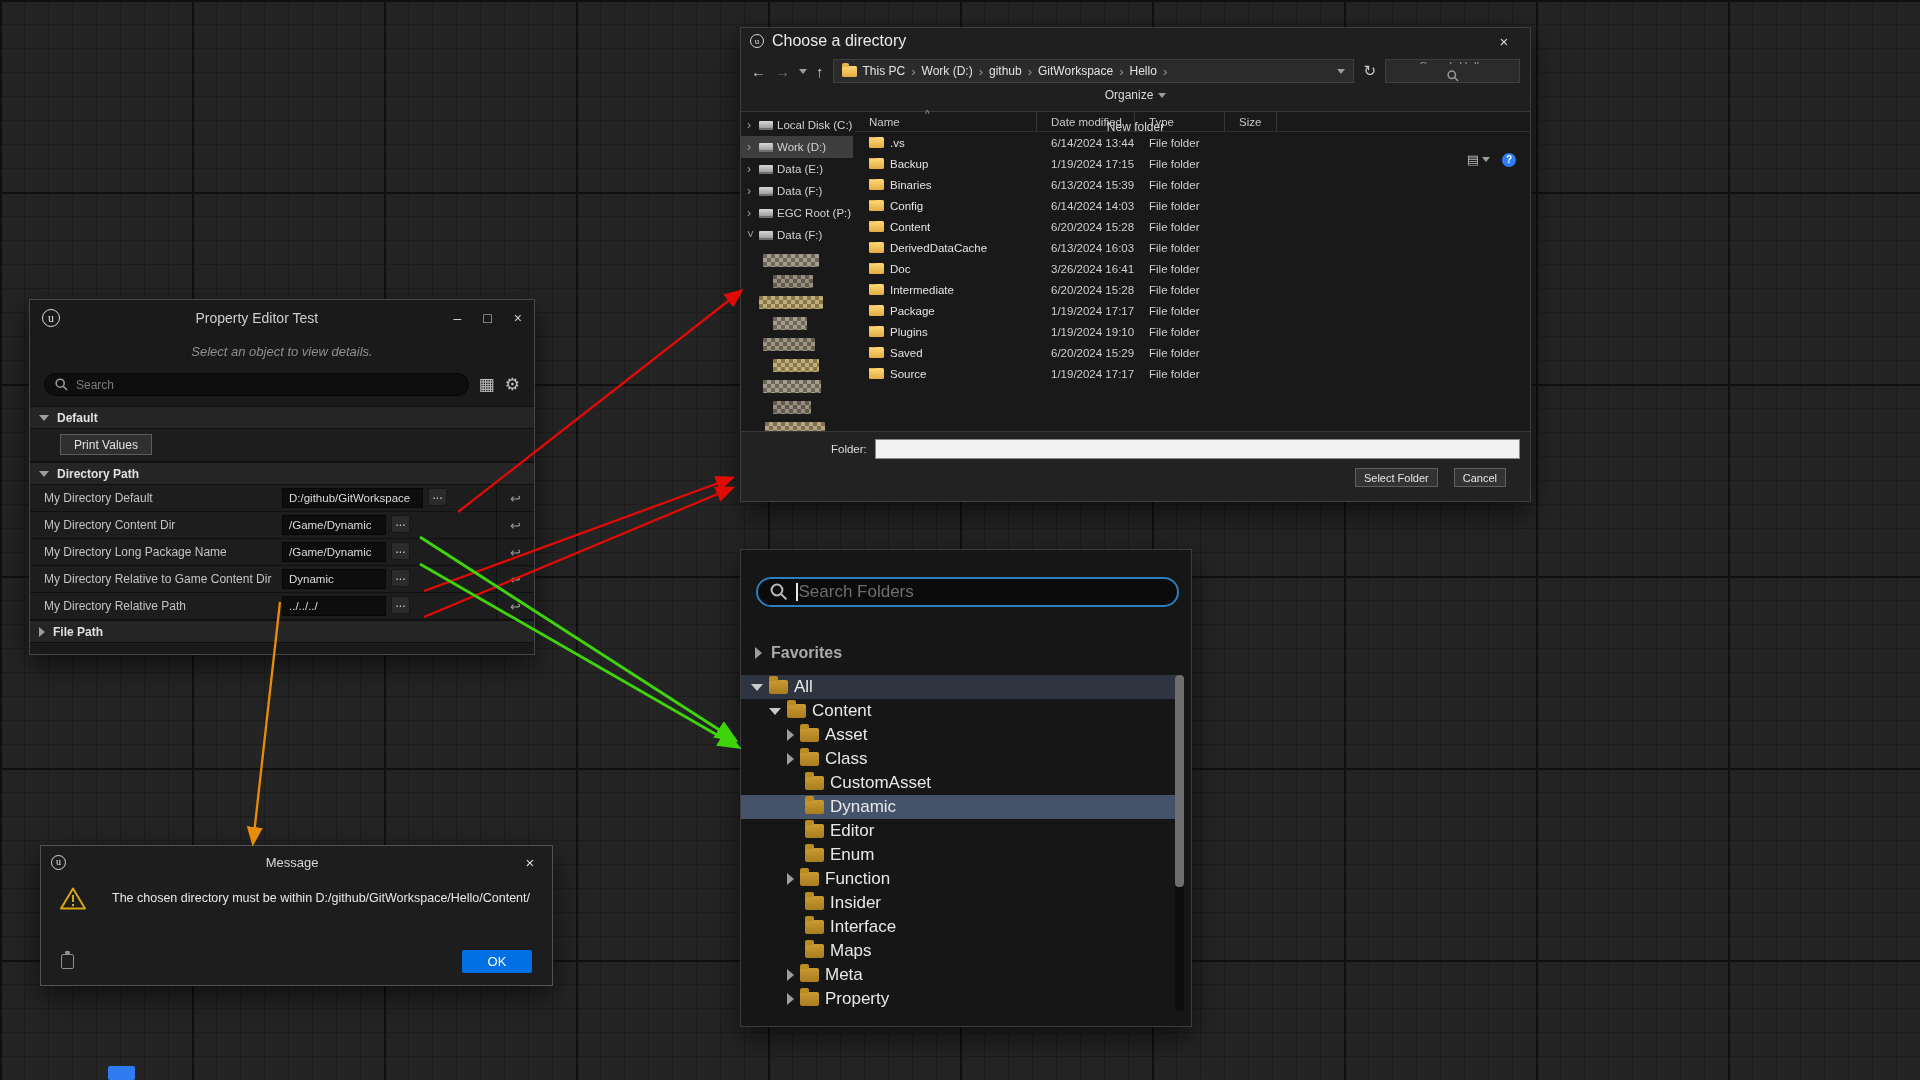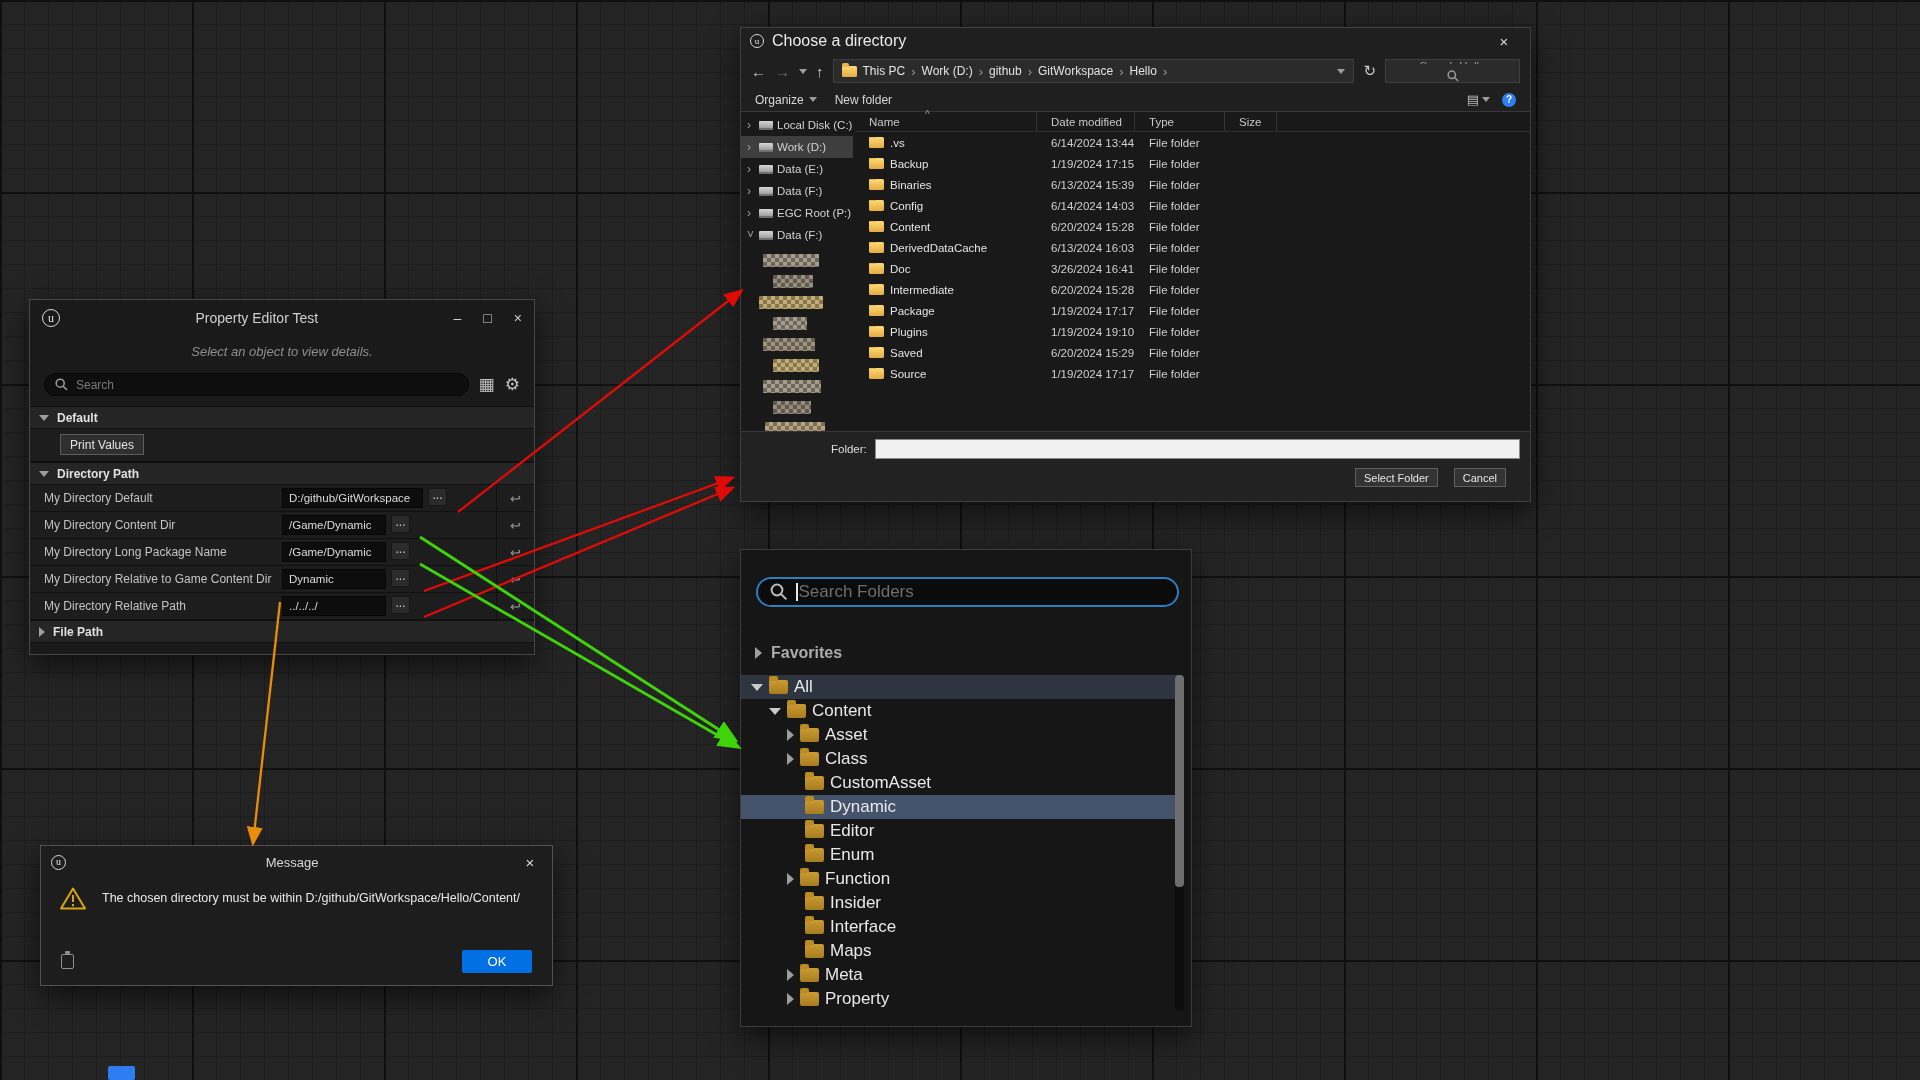--- a/index.html
+++ b/index.html
@@ -32,21 +32,21 @@
   .pe-hint{ text-align:center; color:#8f8f8f; font-style:italic; margin:8px 0 14px; font-size:13px;}
   .pe-searchrow{ display:flex; align-items:center; gap:10px; padding:0 14px 10px;}
   .pe-search{ flex:1; height:23px; background:#0e0e0e; border:1px solid #060606; border-radius:12px;
     display:flex; align-items:center; gap:8px; padding:0 10px; color:#7a7a7a; font-size:12px;}
   .pe-tools{ color:#c2c2c2; font-size:17px; display:flex; gap:10px;}
   .pe-section{ height:23px; background:#252525; border-top:1px solid #101010; border-bottom:1px solid #101010;
     display:flex; align-items:center; gap:8px; padding:0 9px; color:#e0e0e0; font-weight:bold; font-size:12px;}
   .tri-d{ width:0;height:0;border-left:5px solid transparent;border-right:5px solid transparent;border-top:6px solid #9d9d9d; flex:none;}
   .tri-r{ width:0;height:0;border-top:5px solid transparent;border-bottom:5px solid transparent;border-left:6px solid #9d9d9d; flex:none;}
   .pe-btnrow{ background:#1d1d1d; padding:5px 0 6px 30px; border-bottom:1px solid #101010;}
-  .pe-btn{ width:84px; height:21px; background:#2f2f2f; border:1px solid #5c5c5c; color:#e2e2e2; font-size:12px;
+  .pe-btn{ width:92px; height:21px; background:#2f2f2f; border:1px solid #5c5c5c; color:#e2e2e2; font-size:12px;
     font-family:"Liberation Sans",sans-serif;}
   .pe-row{ height:27px; display:flex; align-items:center; background:#1d1d1d; border-bottom:1px solid #101010;}
   .pe-row .lbl{ width:252px; padding-left:14px; color:#c3c3c3; font-size:12px; flex:none;
     white-space:nowrap; overflow:hidden;}
   .pe-row .valarea{ flex:1; display:flex; gap:5px;}
   .pe-input{ width:104px; height:20px; background:#0d0d0d; border:1px solid #060606; color:#dcdcdc;
     font-size:11.5px; padding:0 6px; display:flex; align-items:center; white-space:nowrap; overflow:hidden;}
   .pe-input.wide{ width:141px;}
   .pe-dots{ width:19px; height:18px; background:#2b2b2b; border:1px solid #161616; border-radius:2px;
     color:#d0d0d0; text-align:center; line-height:12px; font-size:12px; flex:none;}
@@ -64,21 +64,21 @@
   .navbtn.dim{ color:#6f6f6f;}
   .chev-dn{ width:0;height:0;border-left:4px solid transparent;border-right:4px solid transparent;border-top:5px solid #9d9d9d;}
   .crumbbar{ flex:1; height:24px; background:#2b2b2b; border:1px solid #3f3f3f; display:flex; align-items:center;
     gap:6px; padding:0 8px; color:#e2e2e2; font-size:12px;}
   .crumb{ white-space:nowrap;}
   .csep{ color:#9a9a9a; font-size:13px;}
   .crumbbar .chev-dn{ margin-left:auto;}
   .ex-search{ width:135px; height:24px; background:#2b2b2b; border:1px solid #3f3f3f; display:flex;
     align-items:center; padding:0 7px; color:#9a9a9a; font-size:11.5px; gap:6px;flex-direction:column;}
   .ex-search .sph{ flex:1; white-space:nowrap; overflow:hidden;}
-  .ex-toolbar{ height:24px; display:flex; align-items:center; gap:18px; padding:0 14px; border-bottom:1px solid #383838; color:#d8d8d8;}
+  .ex-toolbar{ height:24px; display:flex; align-items:center; gap:18px; padding:0 14px; border-bottom:1px solid #383838; color:#d8d8d8;flex-direction:column;}
   .tb-item{ display:flex; align-items:center; gap:5px; font-size:12px;}
   .ex-toolbar .right{ margin-left:auto; display:flex; align-items:center; gap:12px;}
   .viewic{ color:#bdbdbd; font-size:13px; display:flex; align-items:center; gap:3px;}
   .helpic{ width:14px;height:14px;border-radius:50%;background:#2f7df6;color:#ffffff;font-size:10px;
     display:flex;align-items:center;justify-content:center;font-weight:bold;}
   .ex-main{ display:flex; height:343px; background:#191919;}
   .ex-side{ width:112px; padding-top:2px; overflow:hidden; flex:none;}
   .sd-row{ height:22px; display:flex; align-items:center; gap:4px; padding-left:6px; font-size:11.5px; color:#d2d2d2; white-space:nowrap;}
   .sd-row.sel{ background:#3e3e3e;}
   .sd-chev{ color:#9a9a9a; font-size:12px; width:8px; flex:none;}
@@ -123,21 +123,21 @@
   .fo{ position:relative; width:19px; height:14px; background:linear-gradient(#cb9a33,#a87c1e); border-radius:2px; flex:none;}
   .fo::before{ content:""; position:absolute; top:-4px; left:0; width:9px; height:5px; background:#b98b20; border-radius:2px 2px 0 0;}
   .pk-scroll{ position:absolute; right:7px; top:125px; width:9px; height:336px; background:#0d0d0d; border-radius:4px;}
   .pk-thumb{ position:absolute; left:0; top:0; width:9px; height:212px; background:#6e6e6e; border-radius:4px;}
 
   
   .msg{ left:40px; top:845px; width:513px; height:141px; background:#1d1d1d; border:1px solid #525252;}
   .msg-title{ height:32px; display:flex; align-items:center; padding:0 10px; gap:8px;}
   .msg-title .t{ flex:1; text-align:center; color:#d8d8d8; font-size:13px;}
   .msg-x{ width:24px; text-align:center; color:#dddddd; font-size:15px;}
-  .msg-body{ display:flex; gap:15px; padding:8px 10px 0 18px; align-items:flex-start;}
+  .msg-body{ display:flex; gap:25px; padding:8px 10px 0 18px; align-items:flex-start;}
   .msg-text{ color:#e8e8e8; font-size:12.5px; margin-top:5px; white-space:nowrap;}
   .msg-footer{ position:absolute; left:20px; right:20px; bottom:12px; display:flex; align-items:center;}
   .clip{ position:relative; width:13px; height:15px; border:1.5px solid #8f8f8f; border-radius:2px;}
   .clip::before{ content:""; position:absolute; top:-4px; left:2.5px; width:5px; height:3px; background:#8f8f8f; border-radius:1px;}
   .msg-ok{ margin-left:auto; width:70px; height:23px; background:#0070e4; border:none; color:#ffffff;
     font-size:13px; border-radius:2px; font-family:"Liberation Sans",sans-serif;}
 
   .chip{ position:absolute; left:108px; top:1066px; width:27px; height:14px; background:#2f7cf0; border-radius:2px;}
 
   #arrows{ position:absolute; left:0; top:0; z-index:60; pointer-events:none;}

